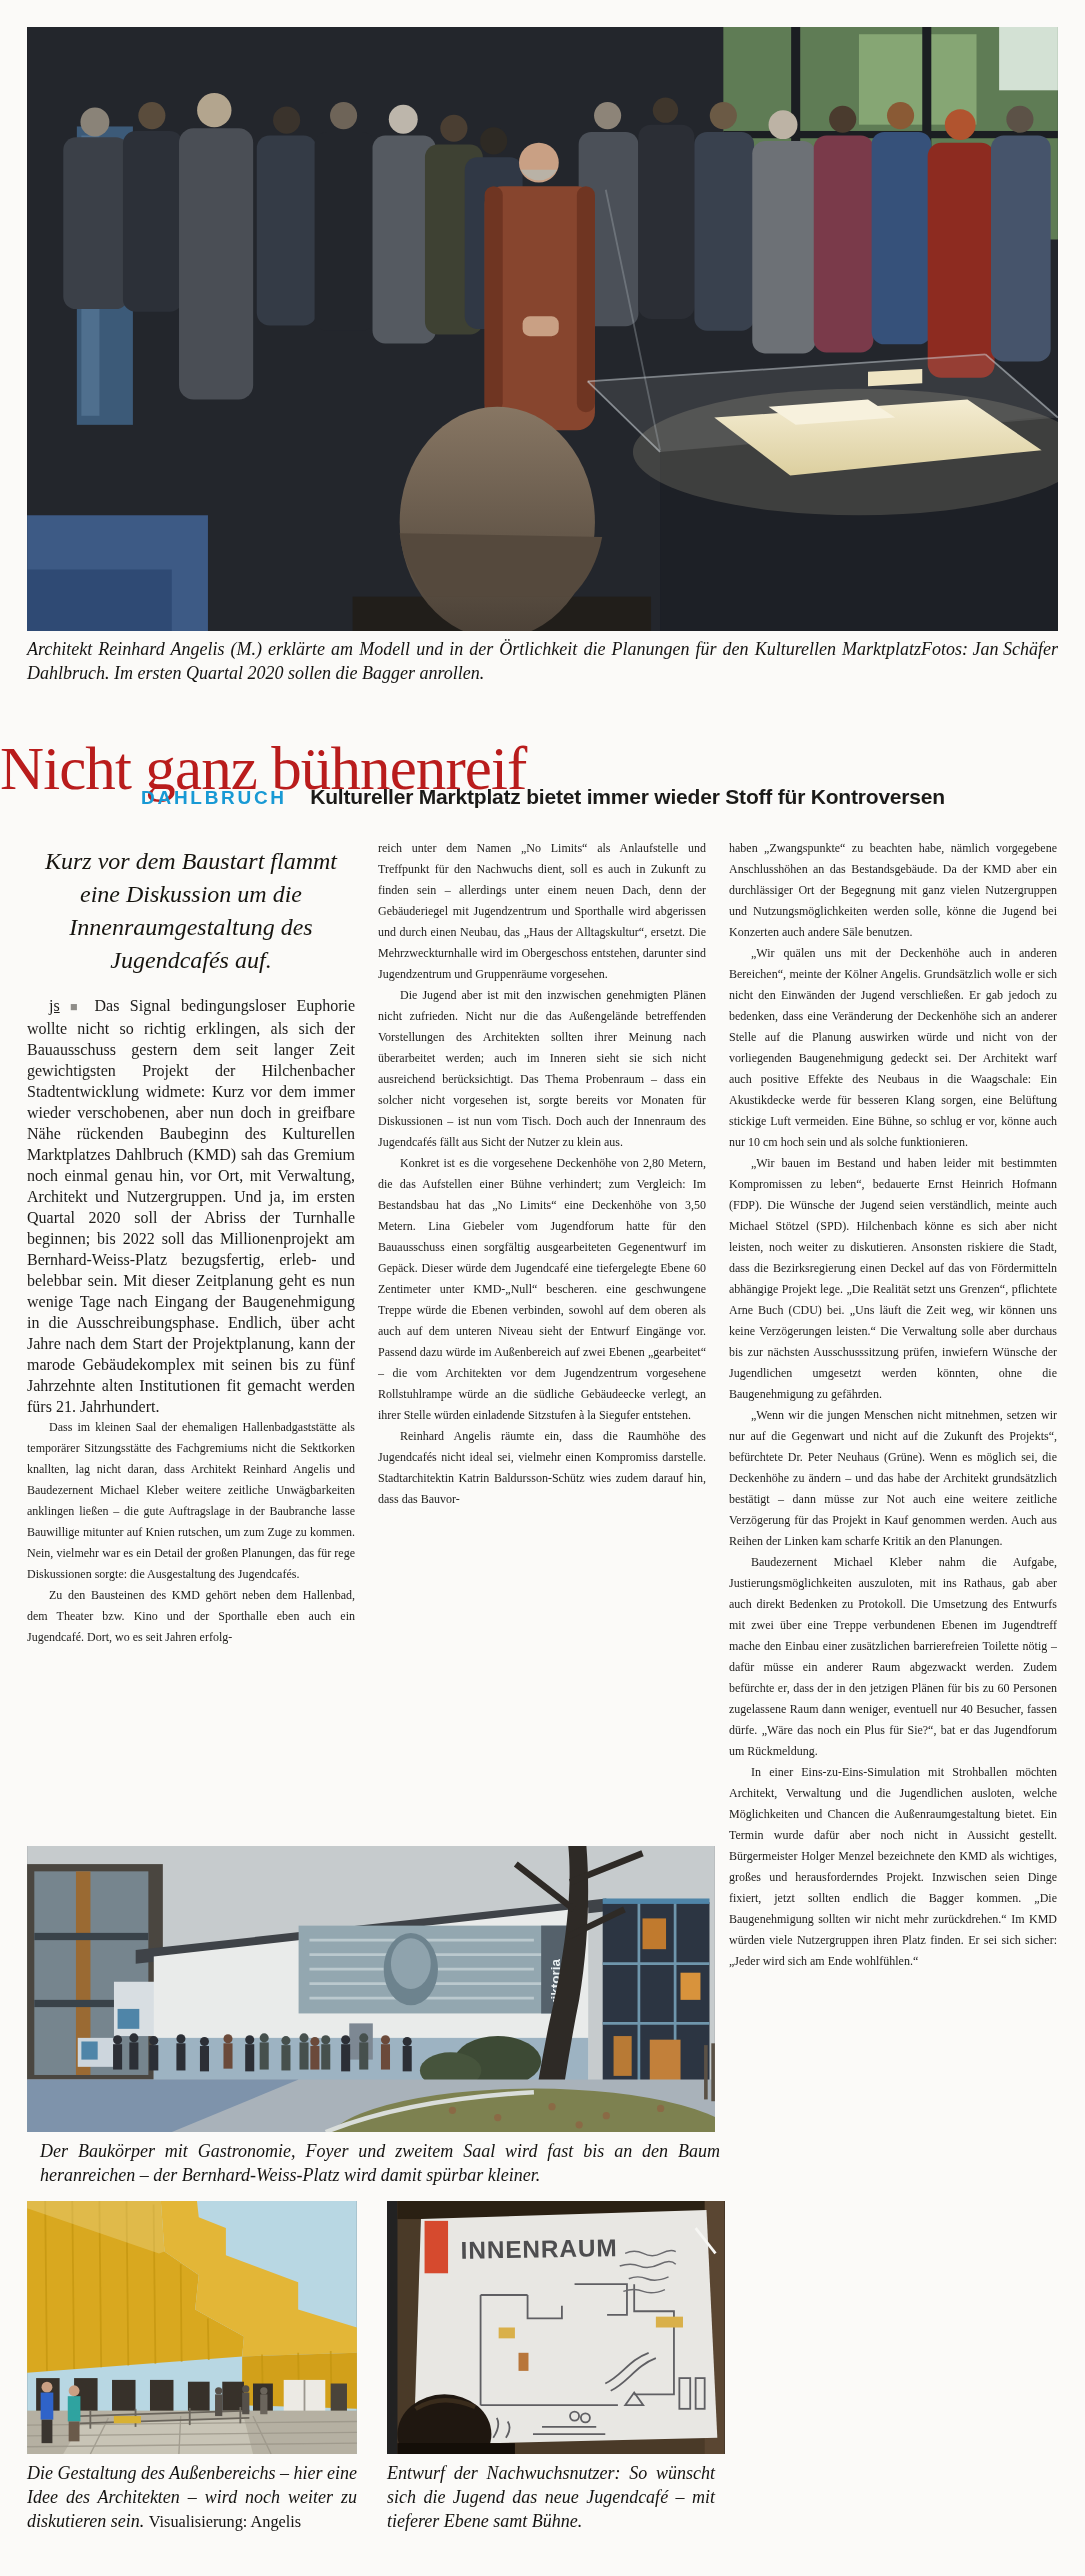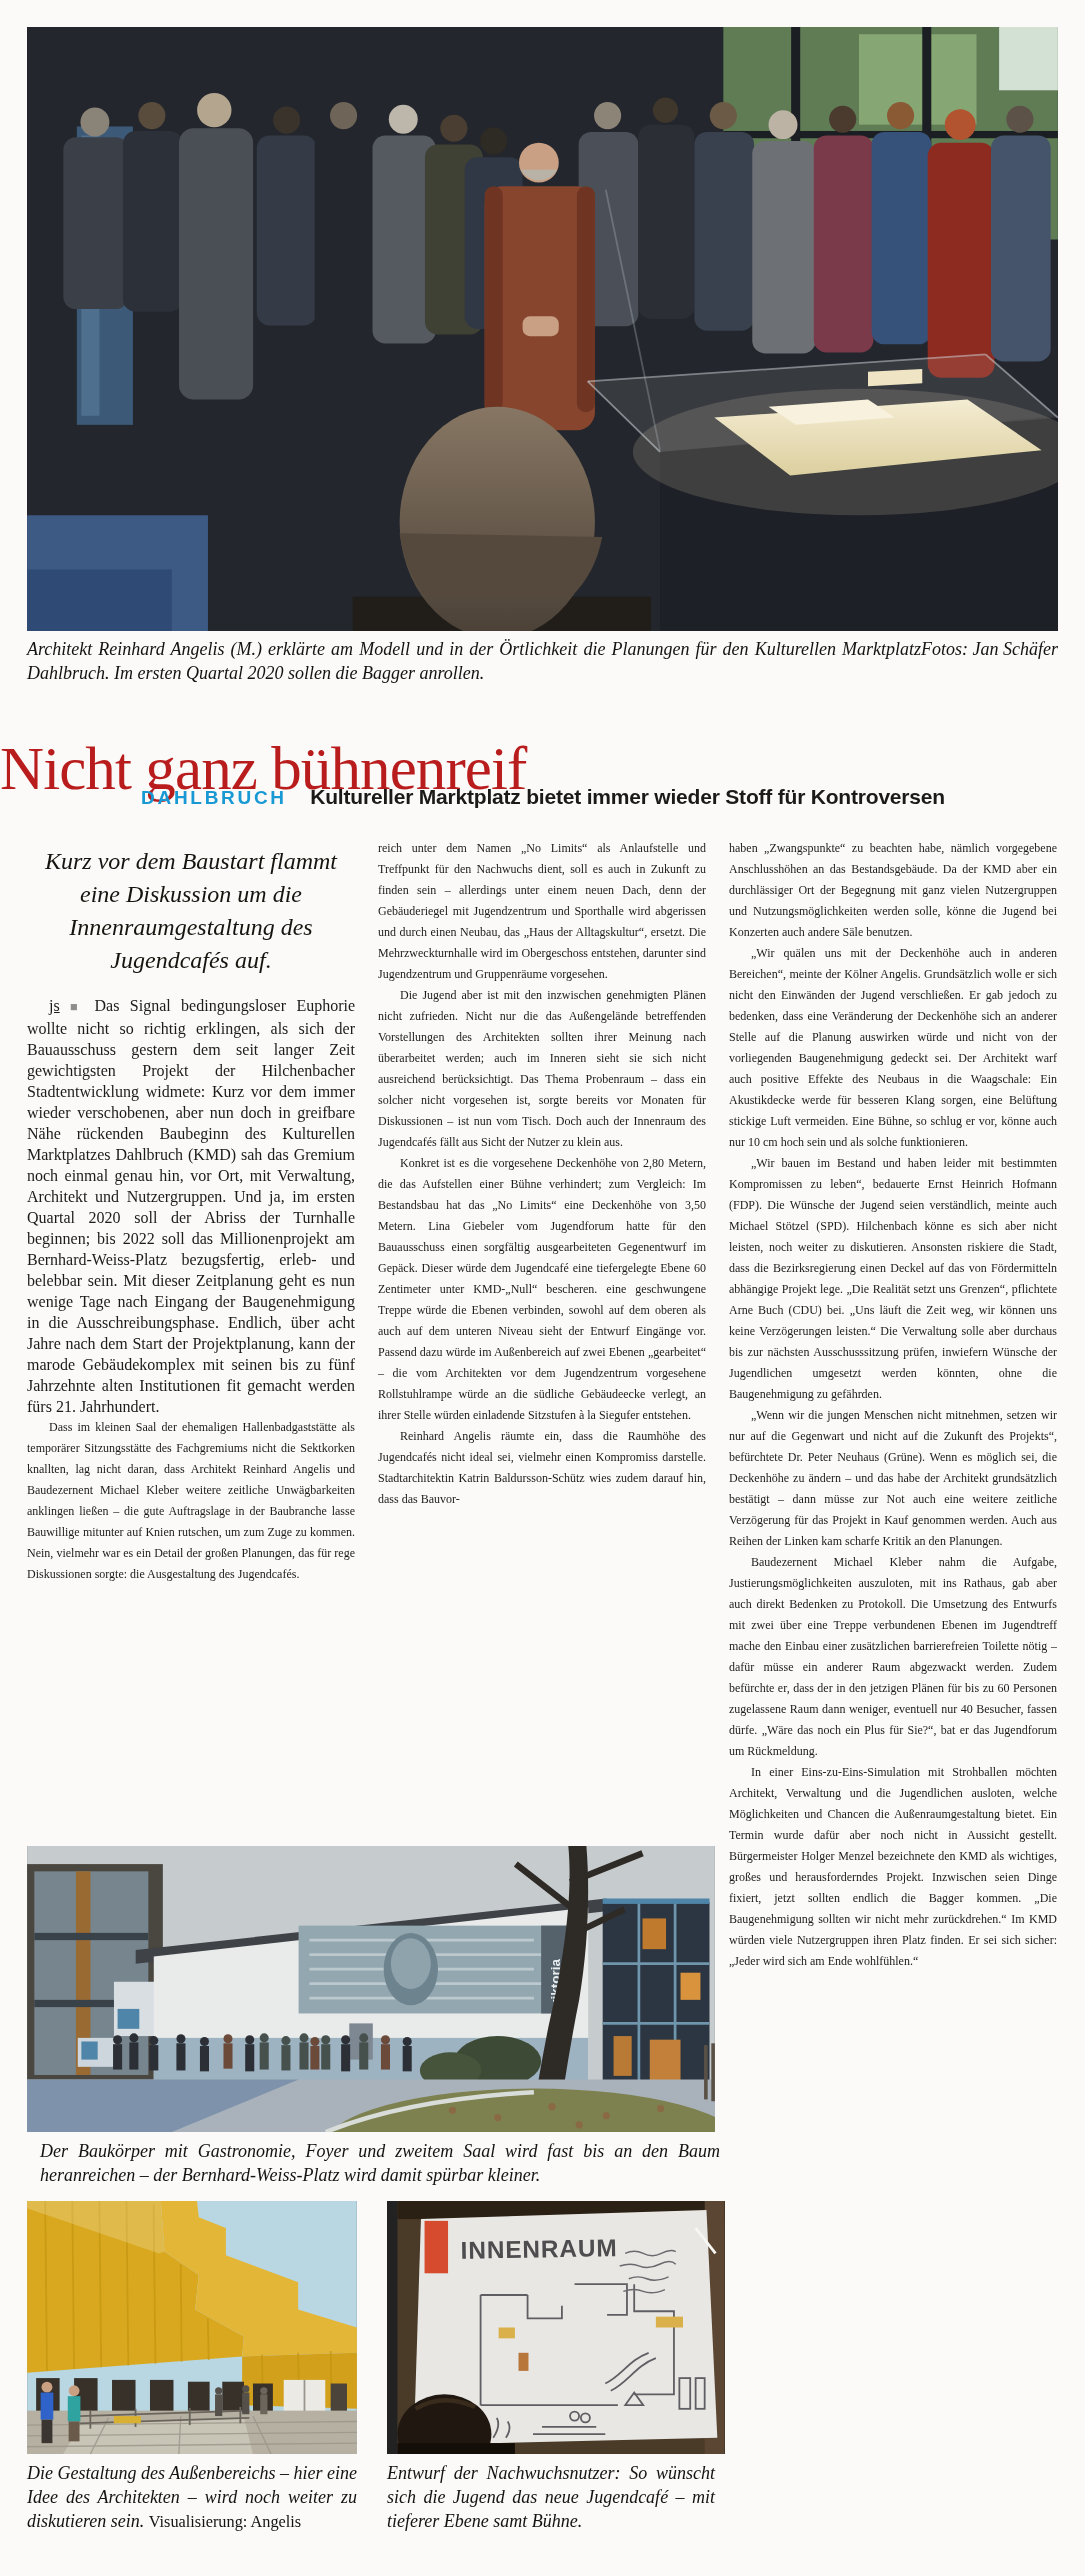--- a/index.html
+++ b/index.html
@@ -143,20 +143,21 @@
   <div class="kickerrow">
     <span class="kicker">DAHLBRUCH</span>
     <span class="subtitle">Kultureller Marktplatz bietet immer wieder Stoff für Kontroversen</span>
   </div>
 
   <div class="col col-1">
     <div class="lead">Kurz vor dem Baustart flammt eine Diskussion um die Innenraumgestaltung des Jugendcafés auf.</div>
     <p class="first-p"><span class="byline">js</span> <span class="sq">■</span> <span>Das Signal bedingungsloser Euphorie wollte nicht so richtig erklingen, als sich der Bauausschuss gestern dem seit langer Zeit gewichtigsten Projekt der Hilchenbacher Stadtentwicklung widmete: Kurz vor dem immer wieder verschobenen, aber nun doch in greifbare Nähe rückenden Baubeginn des Kulturellen Marktplatzes Dahlbruch (KMD) sah das Gremium noch einmal genau hin, vor Ort, mit Verwaltung, Architekt und Nutzergruppen. Und ja, im ersten Quartal 2020 soll der Abriss der Turnhalle beginnen; bis 2022 soll das Millionenprojekt am Bernhard-Weiss-Platz bezugsfertig, erleb- und belebbar sein. Mit dieser Zeitplanung geht es nun wenige Tage nach Eingang der Baugenehmigung in die Ausschreibungsphase. Endlich, über acht Jahre nach dem Start der Projektplanung, kann der marode Gebäudekomplex mit seinen bis zu fünf Jahrzehnte alten Institutionen fit gemacht werden fürs 21. Jahrhundert.</span></p>
     <div class="bodytext">
         <p lang="de">Dass im kleinen Saal der ehemaligen Hallenbadgaststätte als temporärer Sitzungsstätte des Fachgremiums nicht die Sektkorken knallten, lag nicht daran, dass Architekt Reinhard Angelis und Baudezernent Michael Kleber weitere zeitliche Unwägbarkeiten anklingen ließen – die gute Auftragslage in der Baubranche lasse Bauwillige mitunter auf Knien rutschen, um zum Zuge zu kommen. Nein, vielmehr war es ein Detail der großen Planungen, das für rege Diskussionen sorgte: die Ausgestaltung des Jugendcafés.</p>
+        <p lang="de">Zu den Bausteinen des KMD gehört neben dem Hallenbad, dem Theater bzw. Kino und der Sporthalle eben auch ein Jugendcafé. Dort, wo es seit Jahren erfolg-</p>
       </div>
   </div>
 
   <div class="col col-2">
     <div class="bodytext no-first-indent">
         <p lang="de">reich unter dem Namen „No Limits“ als Anlaufstelle und Treffpunkt für den Nachwuchs dient, soll es auch in Zukunft zu finden sein – allerdings unter einem neuen Dach, denn der Gebäuderiegel mit Jugendzentrum und Sporthalle wird abgerissen und durch einen Neubau, das „Haus der Alltagskultur“, ersetzt. Die Mehrzweckturnhalle wird im Obergeschoss entstehen, darunter sind Jugendzentrum und Gruppenräume vorgesehen.</p>
         <p lang="de">Die Jugend aber ist mit den inzwischen genehmigten Plänen nicht zufrieden. Nicht nur die das Außengelände betreffenden Vorstellungen des Architekten sollten ihrer Meinung nach überarbeitet werden; auch im Inneren sieht sie sich nicht ausreichend berücksichtigt. Das Thema Probenraum – dass ein solcher nicht vorgesehen ist, sorgte bereits vor Monaten für Diskussionen – ist nun vom Tisch. Doch auch der Innenraum des Jugendcafés fällt aus Sicht der Nutzer zu klein aus.</p>
         <p lang="de">Konkret ist es die vorgesehene Deckenhöhe von 2,80 Metern, die das Aufstellen einer Bühne verhindert; zum Vergleich: Im Bestandsbau hat das „No Limits“ eine Deckenhöhe von 3,50 Metern. Lina Giebeler vom Jugendforum hatte für den Bauausschuss einen sorgfältig ausgearbeiteten Gegenentwurf im Gepäck. Dieser würde dem Jugendcafé eine tiefergelegte Ebene 60 Zentimeter unter KMD-„Null“ bescheren. eine geschwungene Treppe würde die Ebenen verbinden, sowohl auf dem oberen als auch auf dem unteren Niveau sieht der Entwurf Eingänge vor. Passend dazu würde im Außenbereich auf zwei Ebenen „gearbeitet“ – die vom Architekten vor dem Jugendzentrum vorgesehene Rollstuhlrampe würde an die südliche Gebäudeecke verlegt, an ihrer Stelle würden einladende Sitzstufen à la Siegufer entstehen.</p>
         <p lang="de">Reinhard Angelis räumte ein, dass die Raumhöhe des Jugendcafés nicht ideal sei, vielmehr einen Kompromiss darstelle. Stadtarchitektin Katrin Baldursson-Schütz wies zudem darauf hin, dass das Bauvor-</p>
       </div>

